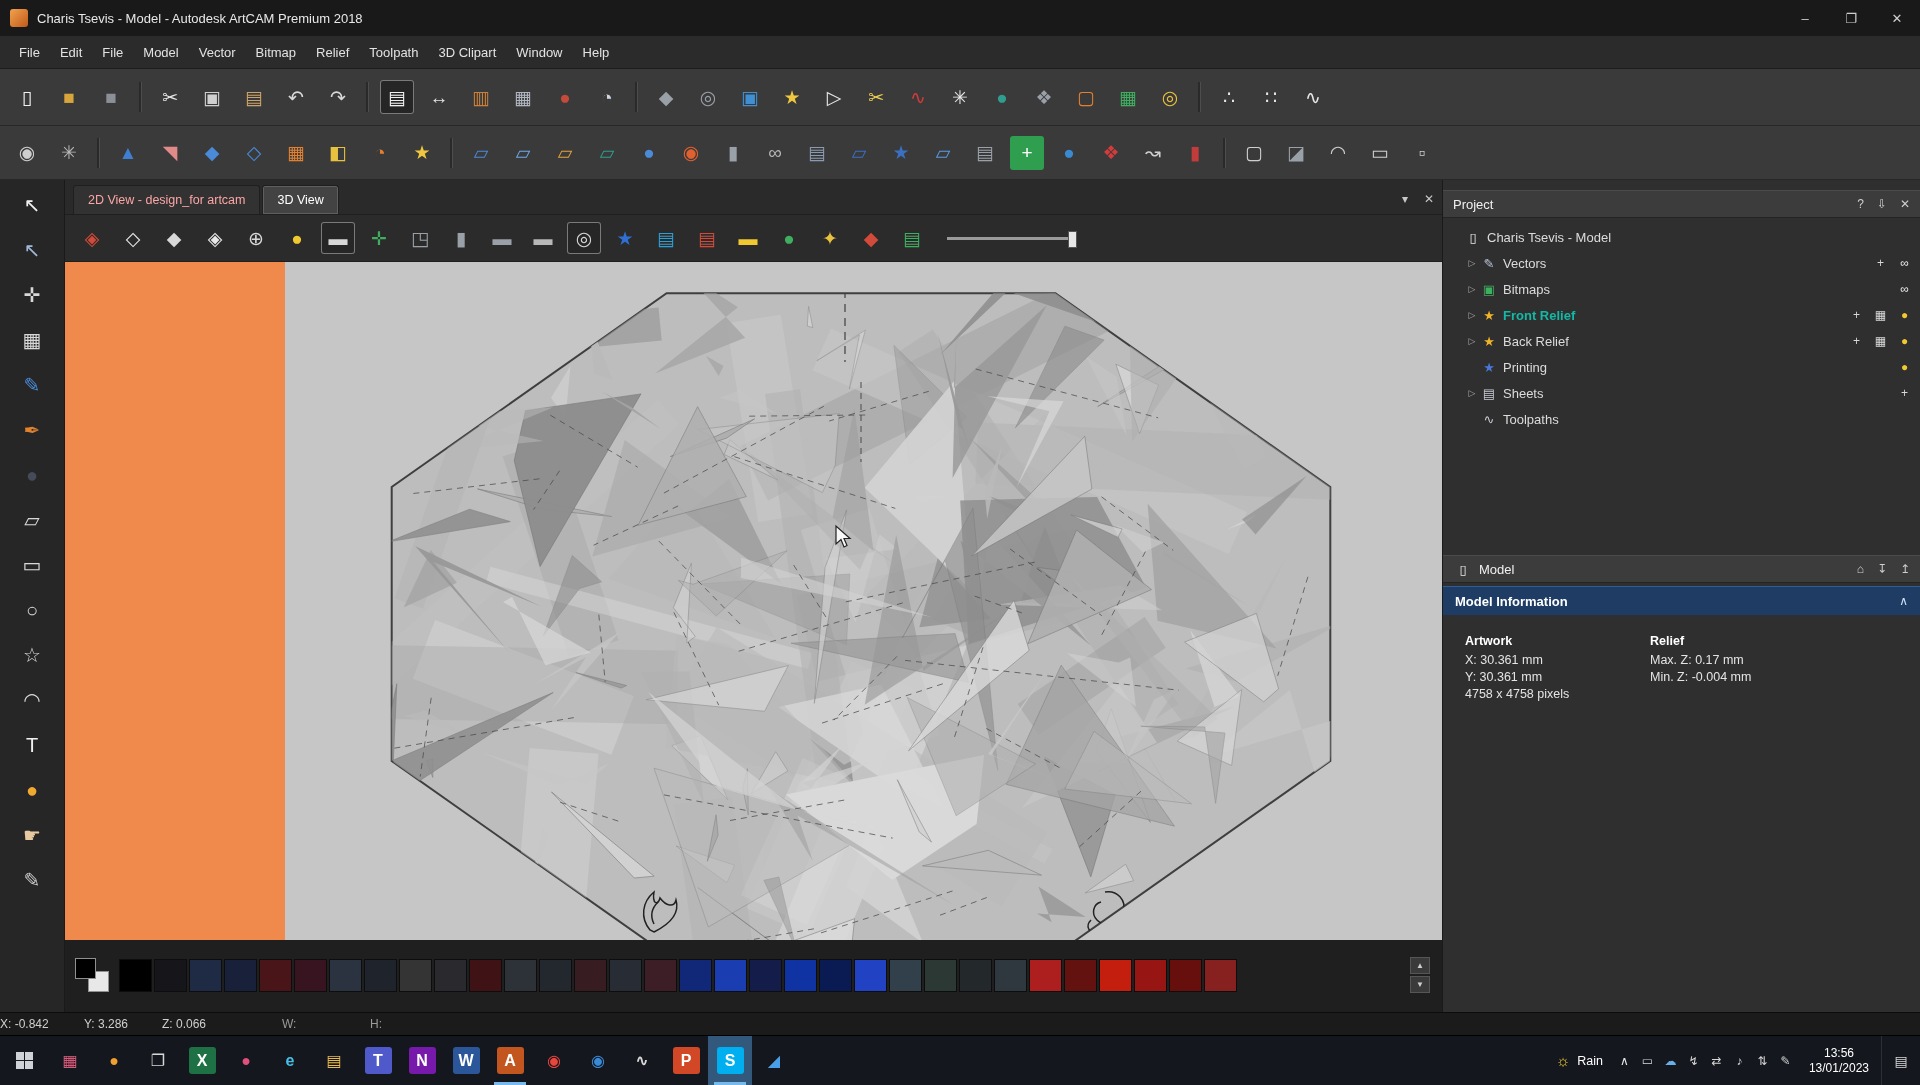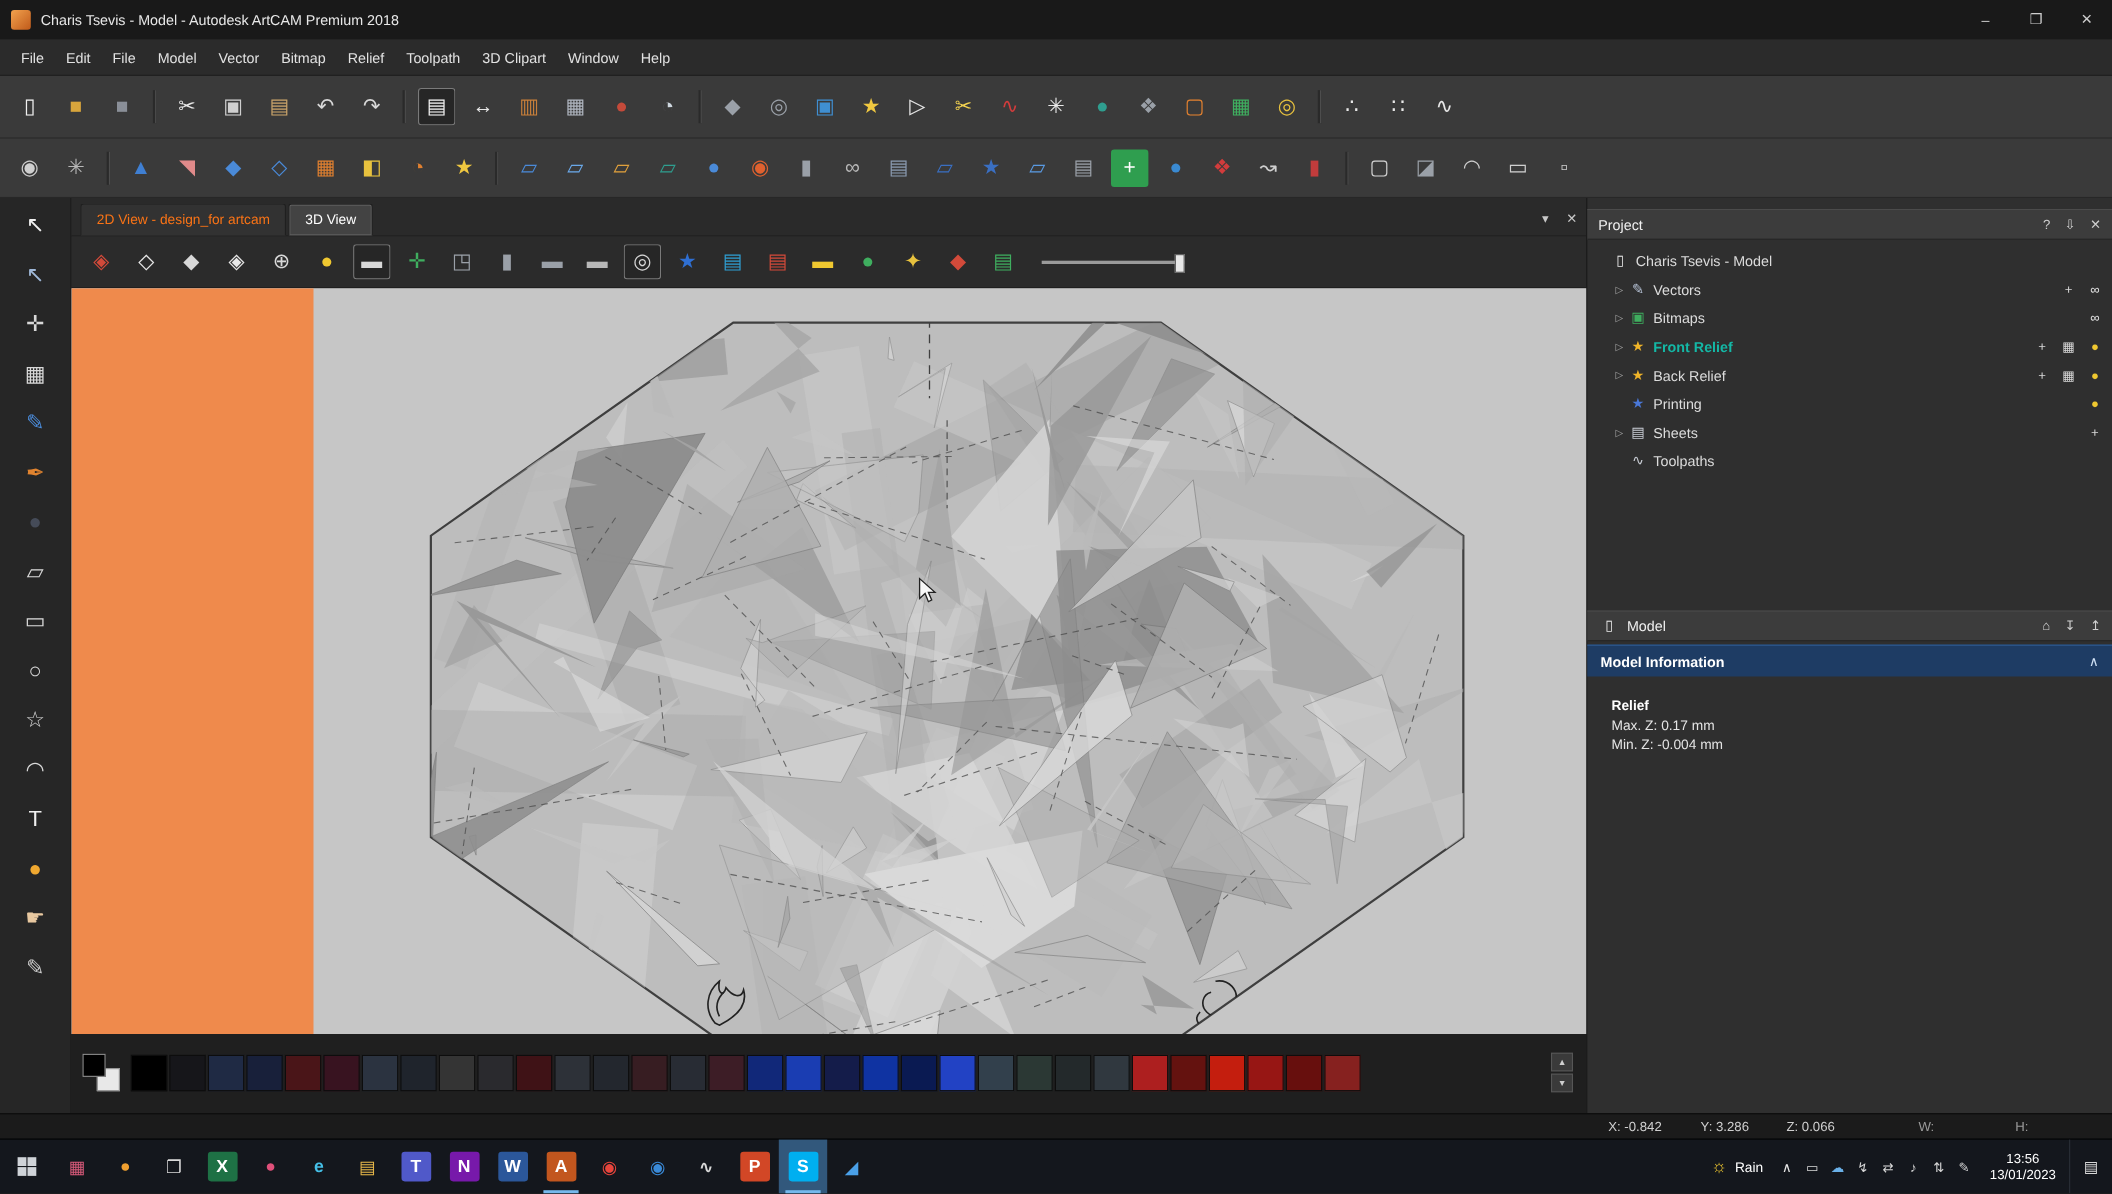--- a/index.html
+++ b/index.html
@@ -27,21 +27,21 @@
 
   
   #mainrow{flex:1;display:flex;min-height:0;}
   #lefttools{flex:0 0 64px;background:#262626;border-right:1px solid #1a1a1a;display:flex;flex-direction:column;align-items:center;padding-top:8px;gap:11px;}
   #lefttools .icon{width:36px;height:34px;}
   #lefttools .glyph{font-size:20px;}
 
   #centercol{flex:1;display:flex;flex-direction:column;min-width:0;}
   #tabrow{flex:0 0 34px;background:#2a2a2a;display:flex;align-items:flex-end;padding:0 8px;border-bottom:1px solid #1f1f1f;}
   #tabs{display:flex;}
-  .tab{height:28px;display:flex;align-items:center;padding:0 14px;font-size:12.5px;color:#f97316;background:#323232;border:1px solid #1f1f1f;border-bottom:none;margin-right:2px;border-radius:3px 3px 0 0;}
+  .tab{height:28px;display:flex;align-items:center;padding:0 14px;font-size:12.5px;color:#fca5a5;background:#323232;border:1px solid #1f1f1f;border-bottom:none;margin-right:2px;border-radius:3px 3px 0 0;}
   .tab.active{background:#434343;color:#ffffff;box-shadow:0 0 0 1px #5f5f5f inset;}
   .tab-extra{margin-left:auto;display:flex;gap:16px;color:#c8c8c8;font-size:12px;align-items:center;padding-bottom:8px;}
 
   #viewbar{flex:0 0 46px;background:#2b2b2b;display:flex;align-items:center;padding:0 10px;border-bottom:1px solid #1f1f1f;}
   #viewicons{display:flex;gap:7px;align-items:center;}
   #viewbar .icon{width:34px;height:32px;}
   #viewslider{margin-left:18px;width:130px;display:flex;align-items:center;height:100%;}
   .track{width:100%;height:3px;background:#9a9a9a;position:relative;}
   .handle{position:absolute;right:0;top:-6px;width:7px;height:15px;background:#e8e8e8;border:1px solid #555;}
 
@@ -70,21 +70,21 @@
   .tactions{margin-left:auto;display:flex;gap:9px;font-size:12px;}
   .tact{width:15px;text-align:center;}
   .model-bar .ticon{margin-right:6px;color:#e8e8e8;}
   .info-header{flex:0 0 28px;background:#1e3c64;display:flex;align-items:center;padding:0 12px;font-size:13px;font-weight:bold;color:#ffffff;border-top:1px solid #2f5d96;margin-top:3px;}
   .info-header .caret{margin-left:auto;font-weight:normal;font-size:12px;color:#cfe0f4;}
   #modelinfo{display:flex;padding:18px 0 0 22px;font-size:12.5px;line-height:17px;color:#e4e4e4;}
   #modelinfo .col{width:185px;}
   #modelinfo .h{font-weight:bold;color:#ffffff;margin-bottom:2px;}
 
   
-  #statusbar{flex:0 0 22px;background:#1b1b1b;display:flex;align-items:center;justify-content:flex-end;color:#cfcfcf;font-size:12px;padding-right:48px;border-top:1px solid #0c0c0c;}
+  #statusbar{flex:0 0 22px;background:#1b1b1b;display:flex;align-items:center;color:#cfcfcf;font-size:12px;padding-right:48px;border-top:1px solid #0c0c0c;}
   .stx{width:84px;} .sty{width:78px;} .stz{width:120px;} .stw{width:88px;color:#9a9a9a;} .sth{width:40px;color:#9a9a9a;}
 
   
   #taskbar{flex:0 0 49px;background:#14171d;display:flex;align-items:center;border-top:1px solid #000;}
   #startbtn{width:48px;height:100%;display:flex;align-items:center;justify-content:center;}
   .wl{display:grid;grid-template-columns:8px 8px;grid-template-rows:8px 8px;gap:1px;}
   .wl i{background:#cfd3d8;}
   #searchbox{width:340px;height:38px;background:#f4f4f4;border:1px solid #7a7a7a;display:flex;align-items:center;padding:0 10px;gap:9px;}
   .mag{width:12px;height:12px;border:2px solid #45566a;border-radius:50%;position:relative;flex:0 0 auto;}
   .mag::after{content:"";position:absolute;width:7px;height:2px;background:#45566a;transform:rotate(45deg);right:-5px;bottom:-2px;}
@@ -809,20 +809,26 @@
         </div>
       </div>
 
       <div class="info-header">
         <span>Model Information</span>
         <span class="caret">∧</span>
       </div>
 
       <div id="modelinfo">
         <div class="col">
+          <div class="h">Artwork</div>
+          <div>X: 30.361 mm</div>
+          <div>Y: 30.361 mm</div>
+          <div>4758 x 4758 pixels</div>
+        </div>
+        <div class="col">
           <div class="h">Relief</div>
           <div>Max. Z: 0.17 mm</div>
           <div>Min. Z: -0.004 mm</div>
         </div>
       </div>
     </div>
   </div>
 
   <div id="statusbar">
     <span class="stx">X: -0.842</span>

